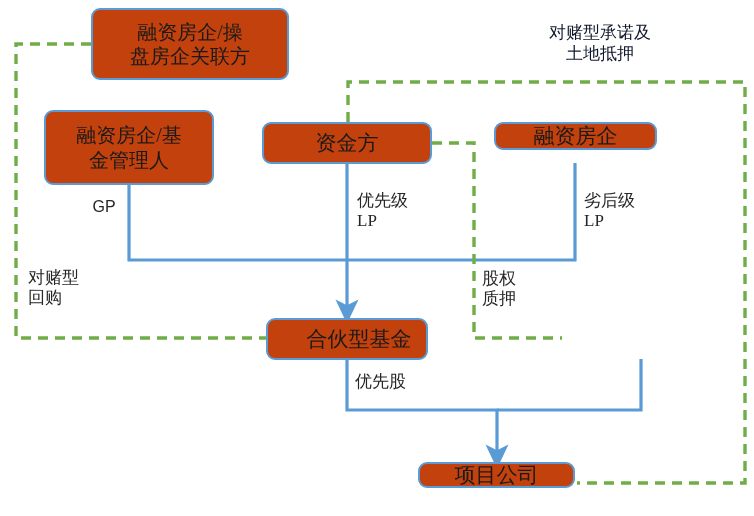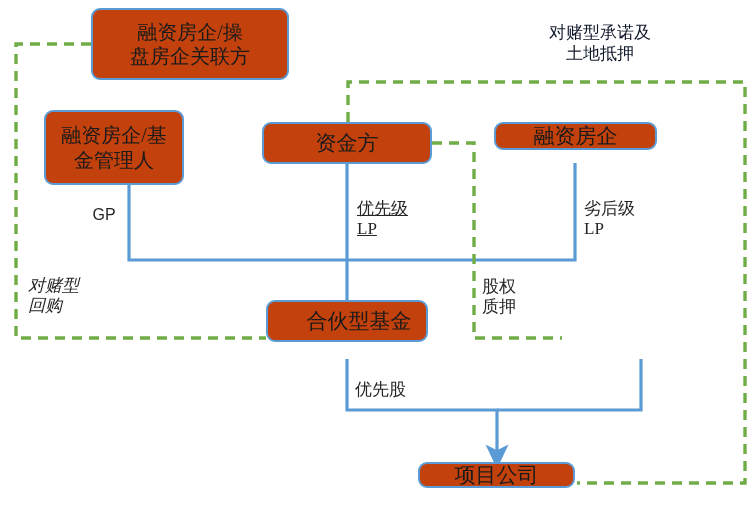--- a/index.html
+++ b/index.html
@@ -28,21 +28,20 @@
   }
   .node.two-line{font-size:20px;line-height:1.22;}
   .edge-label{
     position:absolute;
     color:#262626;
     font-size:17px;
     line-height:1.2;
     text-align:center;
     white-space:pre-line;
     z-index:6;
-    margin-top:8px;
   }
   .edge-label.latin{font-family:"Liberation Sans","DejaVu Sans",sans-serif;font-size:16px;}
   .topnote{
     position:absolute;
     color:#0f172a;
     font-size:17px;
     line-height:1.25;
     text-align:center;
     white-space:pre-line;
     z-index:6;
@@ -72,44 +71,44 @@
     <g stroke="#70AD47" stroke-width="3.4" fill="none" stroke-dasharray="10,7" stroke-linecap="butt">
       <path d="M91,44 L16,44 L16,338 L266,338"></path>
       <path d="M348,122 L348,82 L745,82 L745,483 L577,483"></path>
       <path d="M432,143 L474,143 L474,338 L562,338"></path>
     </g>
   </svg>
 
   <div class="node two-line" style="left:91px;top:8px;width:198px;height:72px;">融资房企/操
 盘房企关联方</div>
 
-  <div class="node two-line" style="left:44px;top:110px;width:140px;height:75px;">融资房企/基
+  <div class="node two-line" style="left:44px;top:110px;width:170px;height:75px;">融资房企/基
 金管理人</div>
 
   <div class="node" style="left:262px;top:122px;width:170px;height:42px;">资金方</div>
 
   <div class="node" style="left:494px;top:122px;width:163px;height:28px;">融资房企</div>
 
-  <div class="node" style="left:266px;top:300px;width:162px;height:42px;padding-left:24px;">合伙型基金</div>
+  <div class="node" style="left:266px;top:318px;width:162px;height:42px;padding-left:24px;">合伙型基金</div>
 
 
   <div class="node" style="left:418px;top:462px;width:157px;height:26px;">项目公司</div>
 
   <div class="topnote" style="left:500px;top:22px;width:200px;">对赌型承诺及
 土地抵押</div>
 
   <div class="edge-label latin" style="left:84px;top:197px;width:40px;">GP</div>
 
-  <div class="edge-label" style="left:357px;top:191px;width:82px;text-align:left;text-decoration:underline;">优先级
+  <div class="edge-label" style="left:357px;top:191px;width:82px;text-align:left;">优先级
 LP</div>
 
   <div class="edge-label" style="left:584px;top:191px;width:82px;text-align:left;">劣后级
 LP</div>
 
-  <div class="edge-label" style="left:28px;top:268px;width:86px;text-align:left;font-style:italic;">对赌型
+  <div class="edge-label" style="left:28px;top:268px;width:86px;text-align:left;">对赌型
 回购</div>
 
   <div class="edge-label" style="left:482px;top:270px;width:60px;text-align:left;font-family:Liberation Mono, monospace;">股权
 质押</div>
 
   <div class="edge-label" style="left:355px;top:372px;width:80px;text-align:left;">优先股</div>
 
 
 </div>
 

